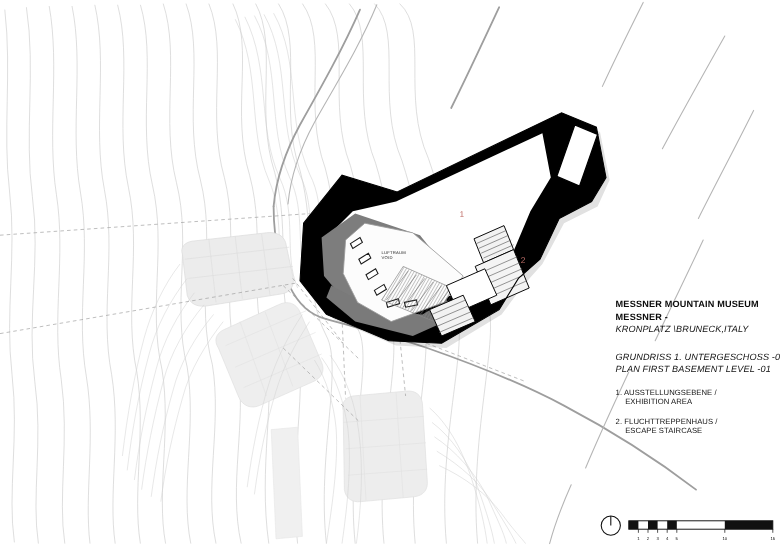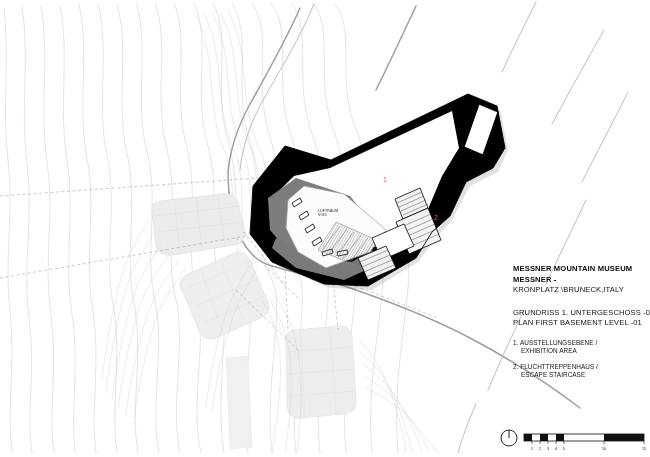--- a/index.html
+++ b/index.html
@@ -18,38 +18,39 @@
   #plan-svg {
     position: absolute;
     inset: 0;
     width: 650px;
     height: 457px;
     display: block;
   }
   .title-block {
     position: absolute;
     left: 513px;
-    top: 264px;
+    top: 249px;
     width: 132px;
   }
   .tb-line-bold {
     font-size: 7.6px;
     font-weight: bold;
     letter-spacing: 0.15px;
     color: #0a0a0a;
     line-height: 10.6px;
     white-space: nowrap;
   }
   .tb-line-reg {
     font-size: 7.6px;
     font-weight: normal;
     letter-spacing: 0.1px;
     color: #111111;
     line-height: 10.6px;
     white-space: nowrap;
+    font-style: italic;
   }
   .tb-gap-1 { height: 12px; }
   .tb-gap-2 { height: 10px; }
   .tb-sub {
     font-size: 6.4px;
     font-weight: normal;
     letter-spacing: 0.05px;
     color: #141414;
     line-height: 8.4px;
     white-space: nowrap;

